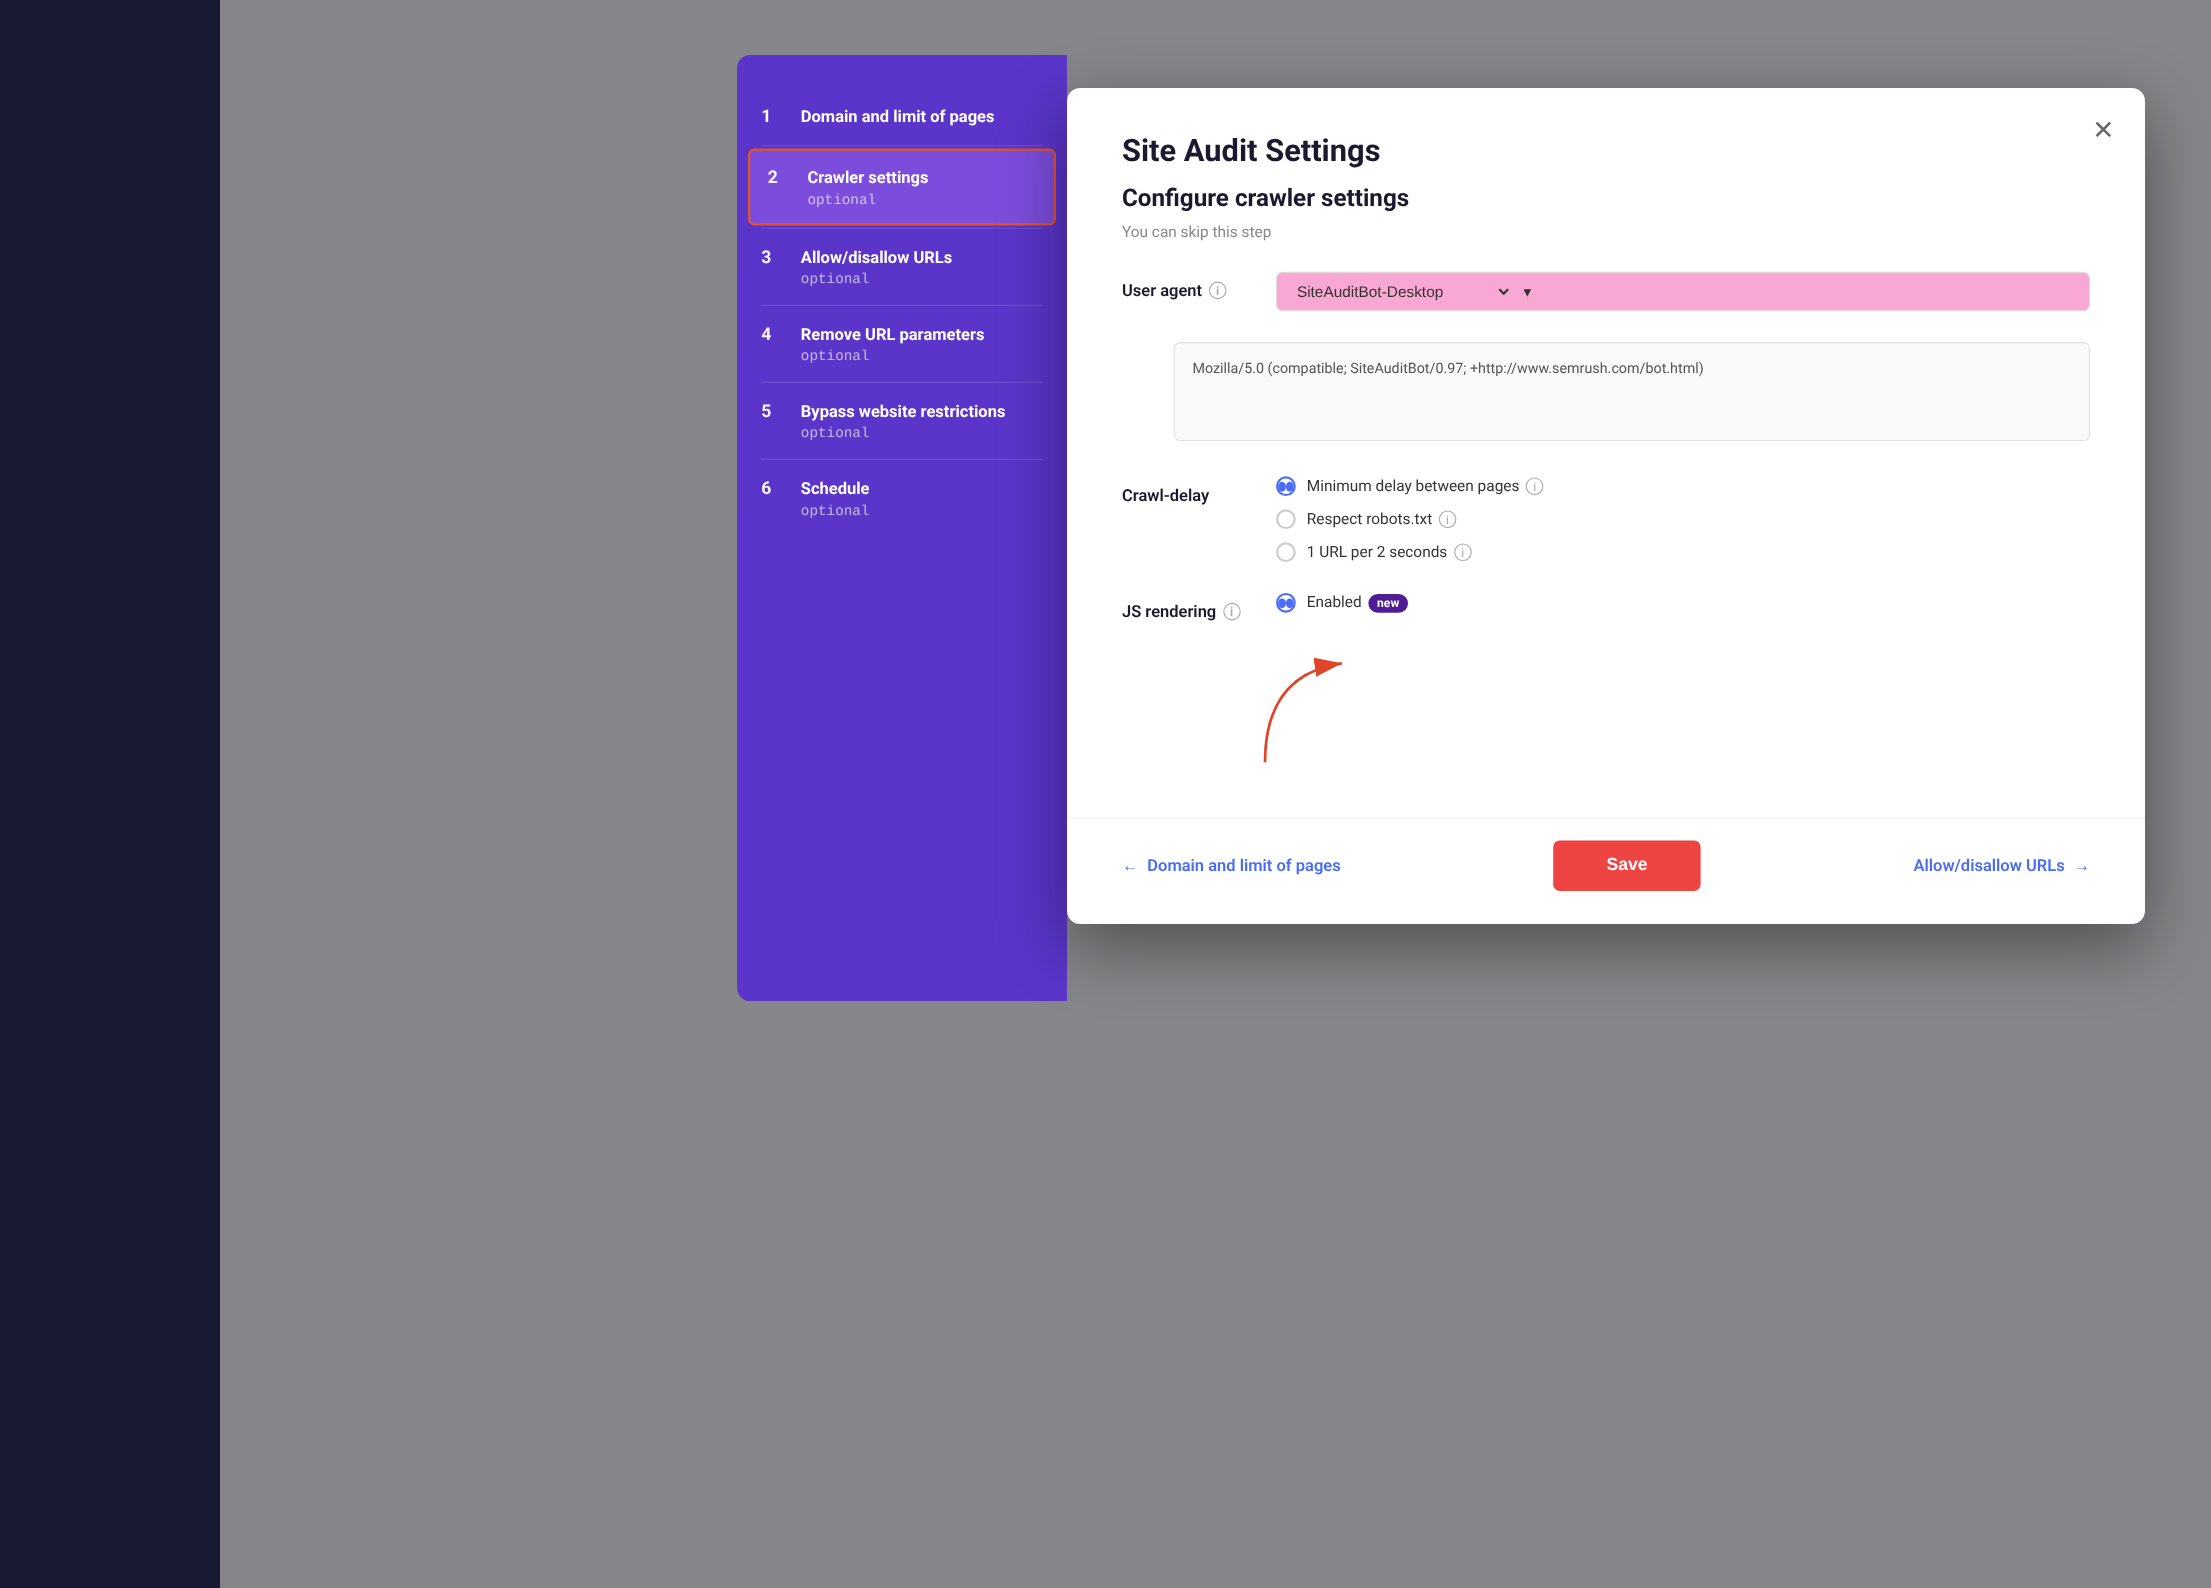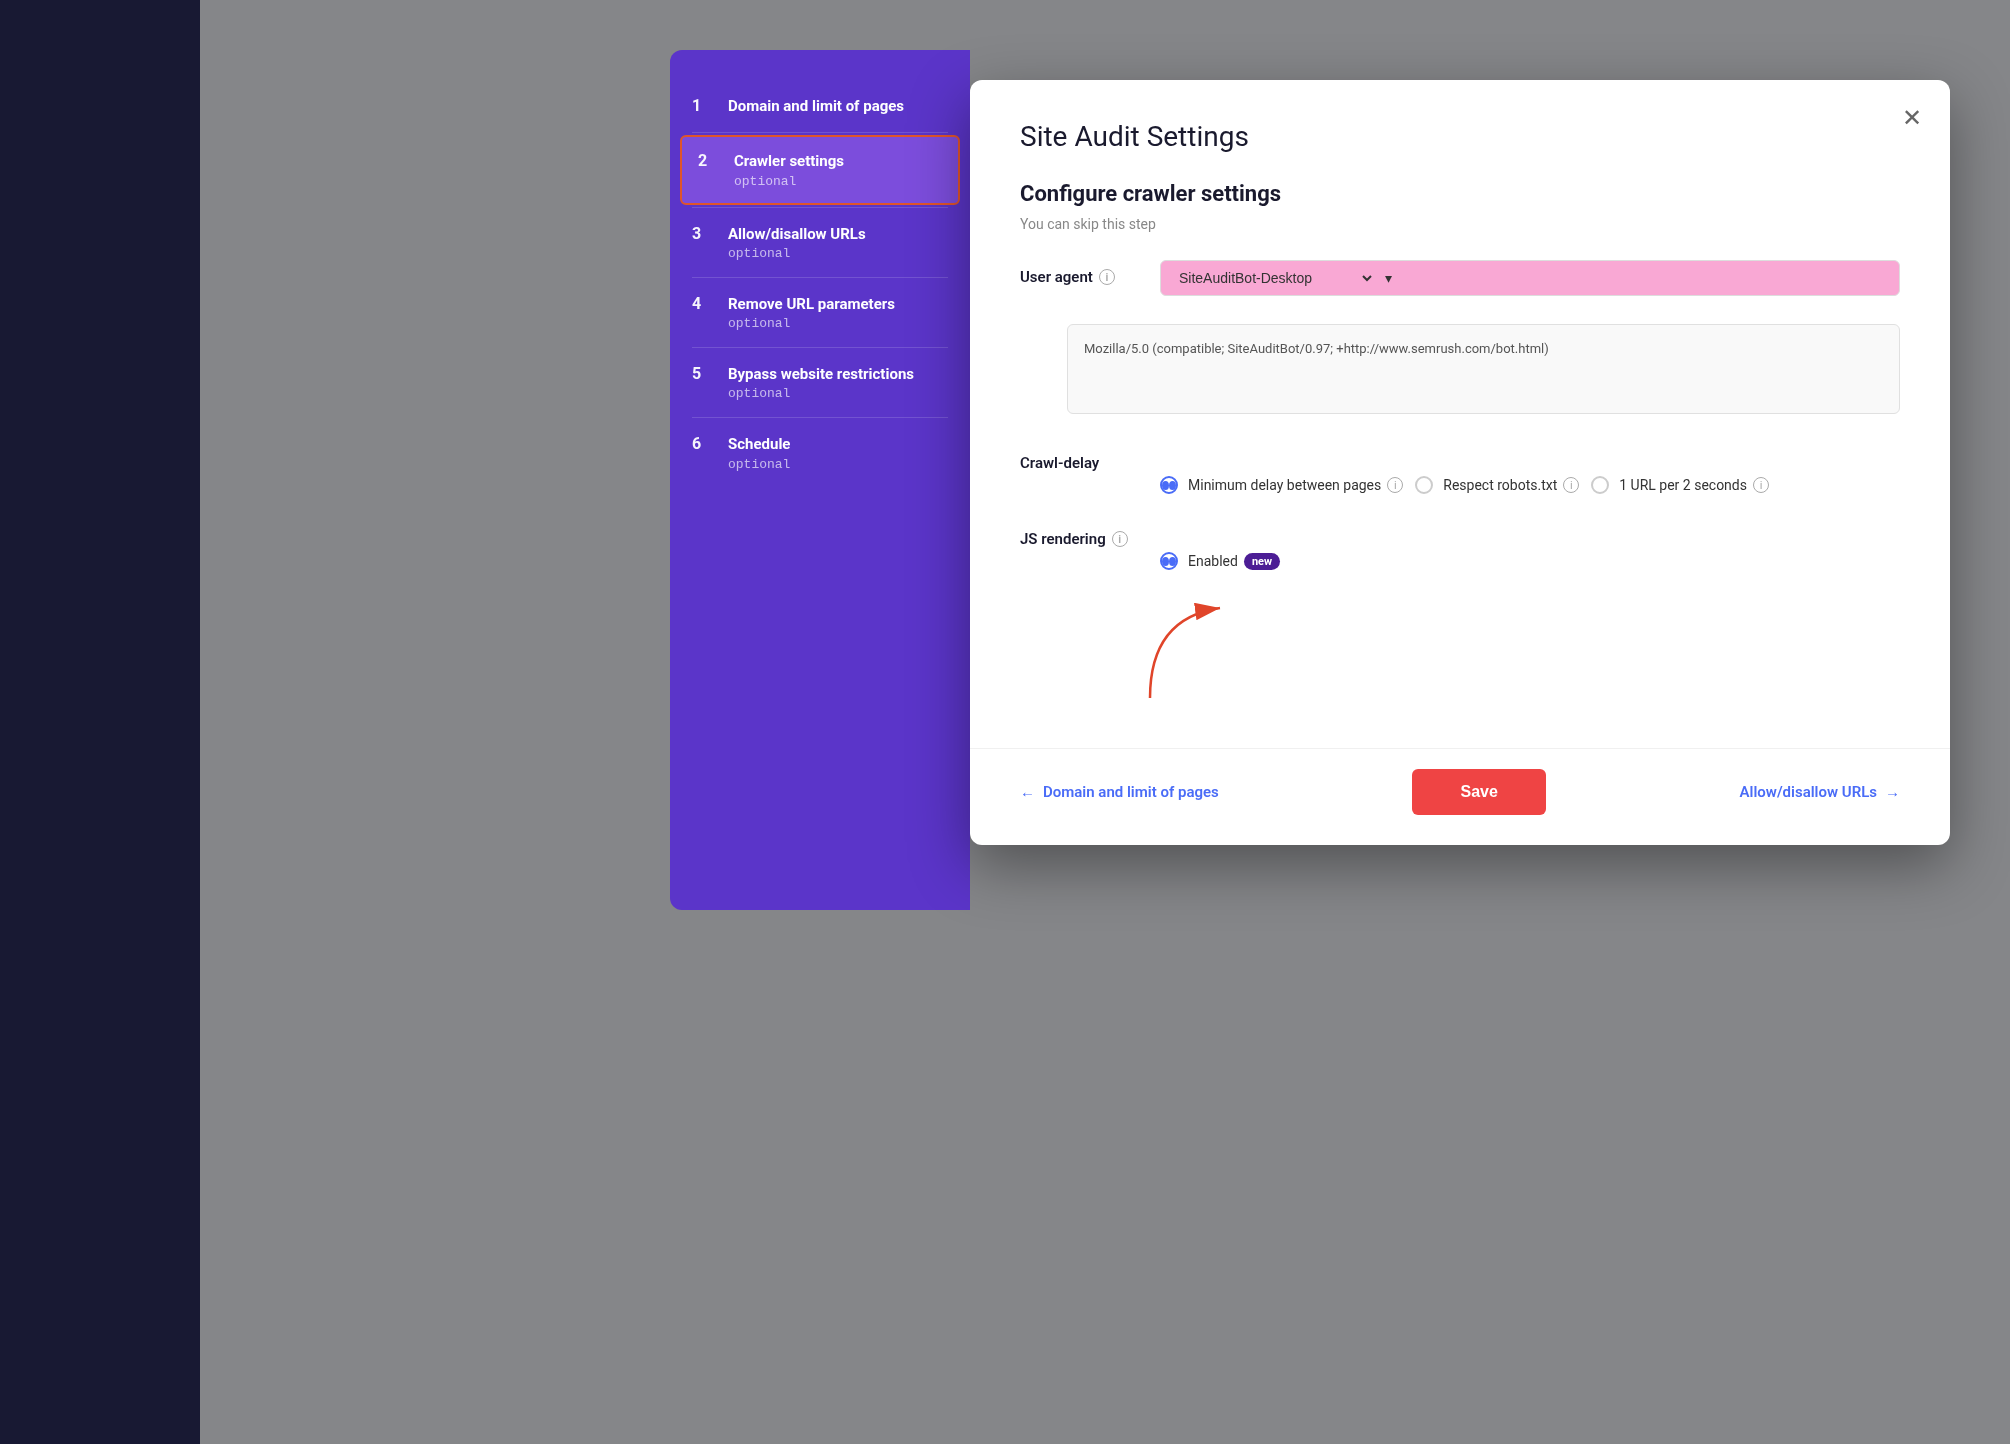--- a/index.html
+++ b/index.html
@@ -44,23 +44,23 @@
     }
 
     
     .modal-content {
       padding: 40px 50px 30px 50px;
       flex: 1;
     }
 
     .modal-title {
       font-size: 28px;
-      font-weight: 400;
+      font-weight: 700;
       color: #1a1a2e;
-      margin-bottom: 28px;
+      margin-bottom: 15px;
     }
 
     .section-title {
       font-size: 22px;
       font-weight: 700;
       color: #1a1a2e;
       margin-bottom: 10px;
     }
 
     .section-subtitle {
@@ -143,23 +143,22 @@
       font-size: 13px;
       color: #555;
       resize: none;
       font-family: inherit;
       line-height: 1.5;
     }
 
     
     .radio-group {
       display: flex;
-      flex-direction: row;
+      flex-direction: column;
       gap: 12px;
-      margin-top: 30px;
     }
 
     .radio-item {
       display: flex;
       align-items: center;
       gap: 10px;
       cursor: pointer;
     }
 
     .radio-input {

